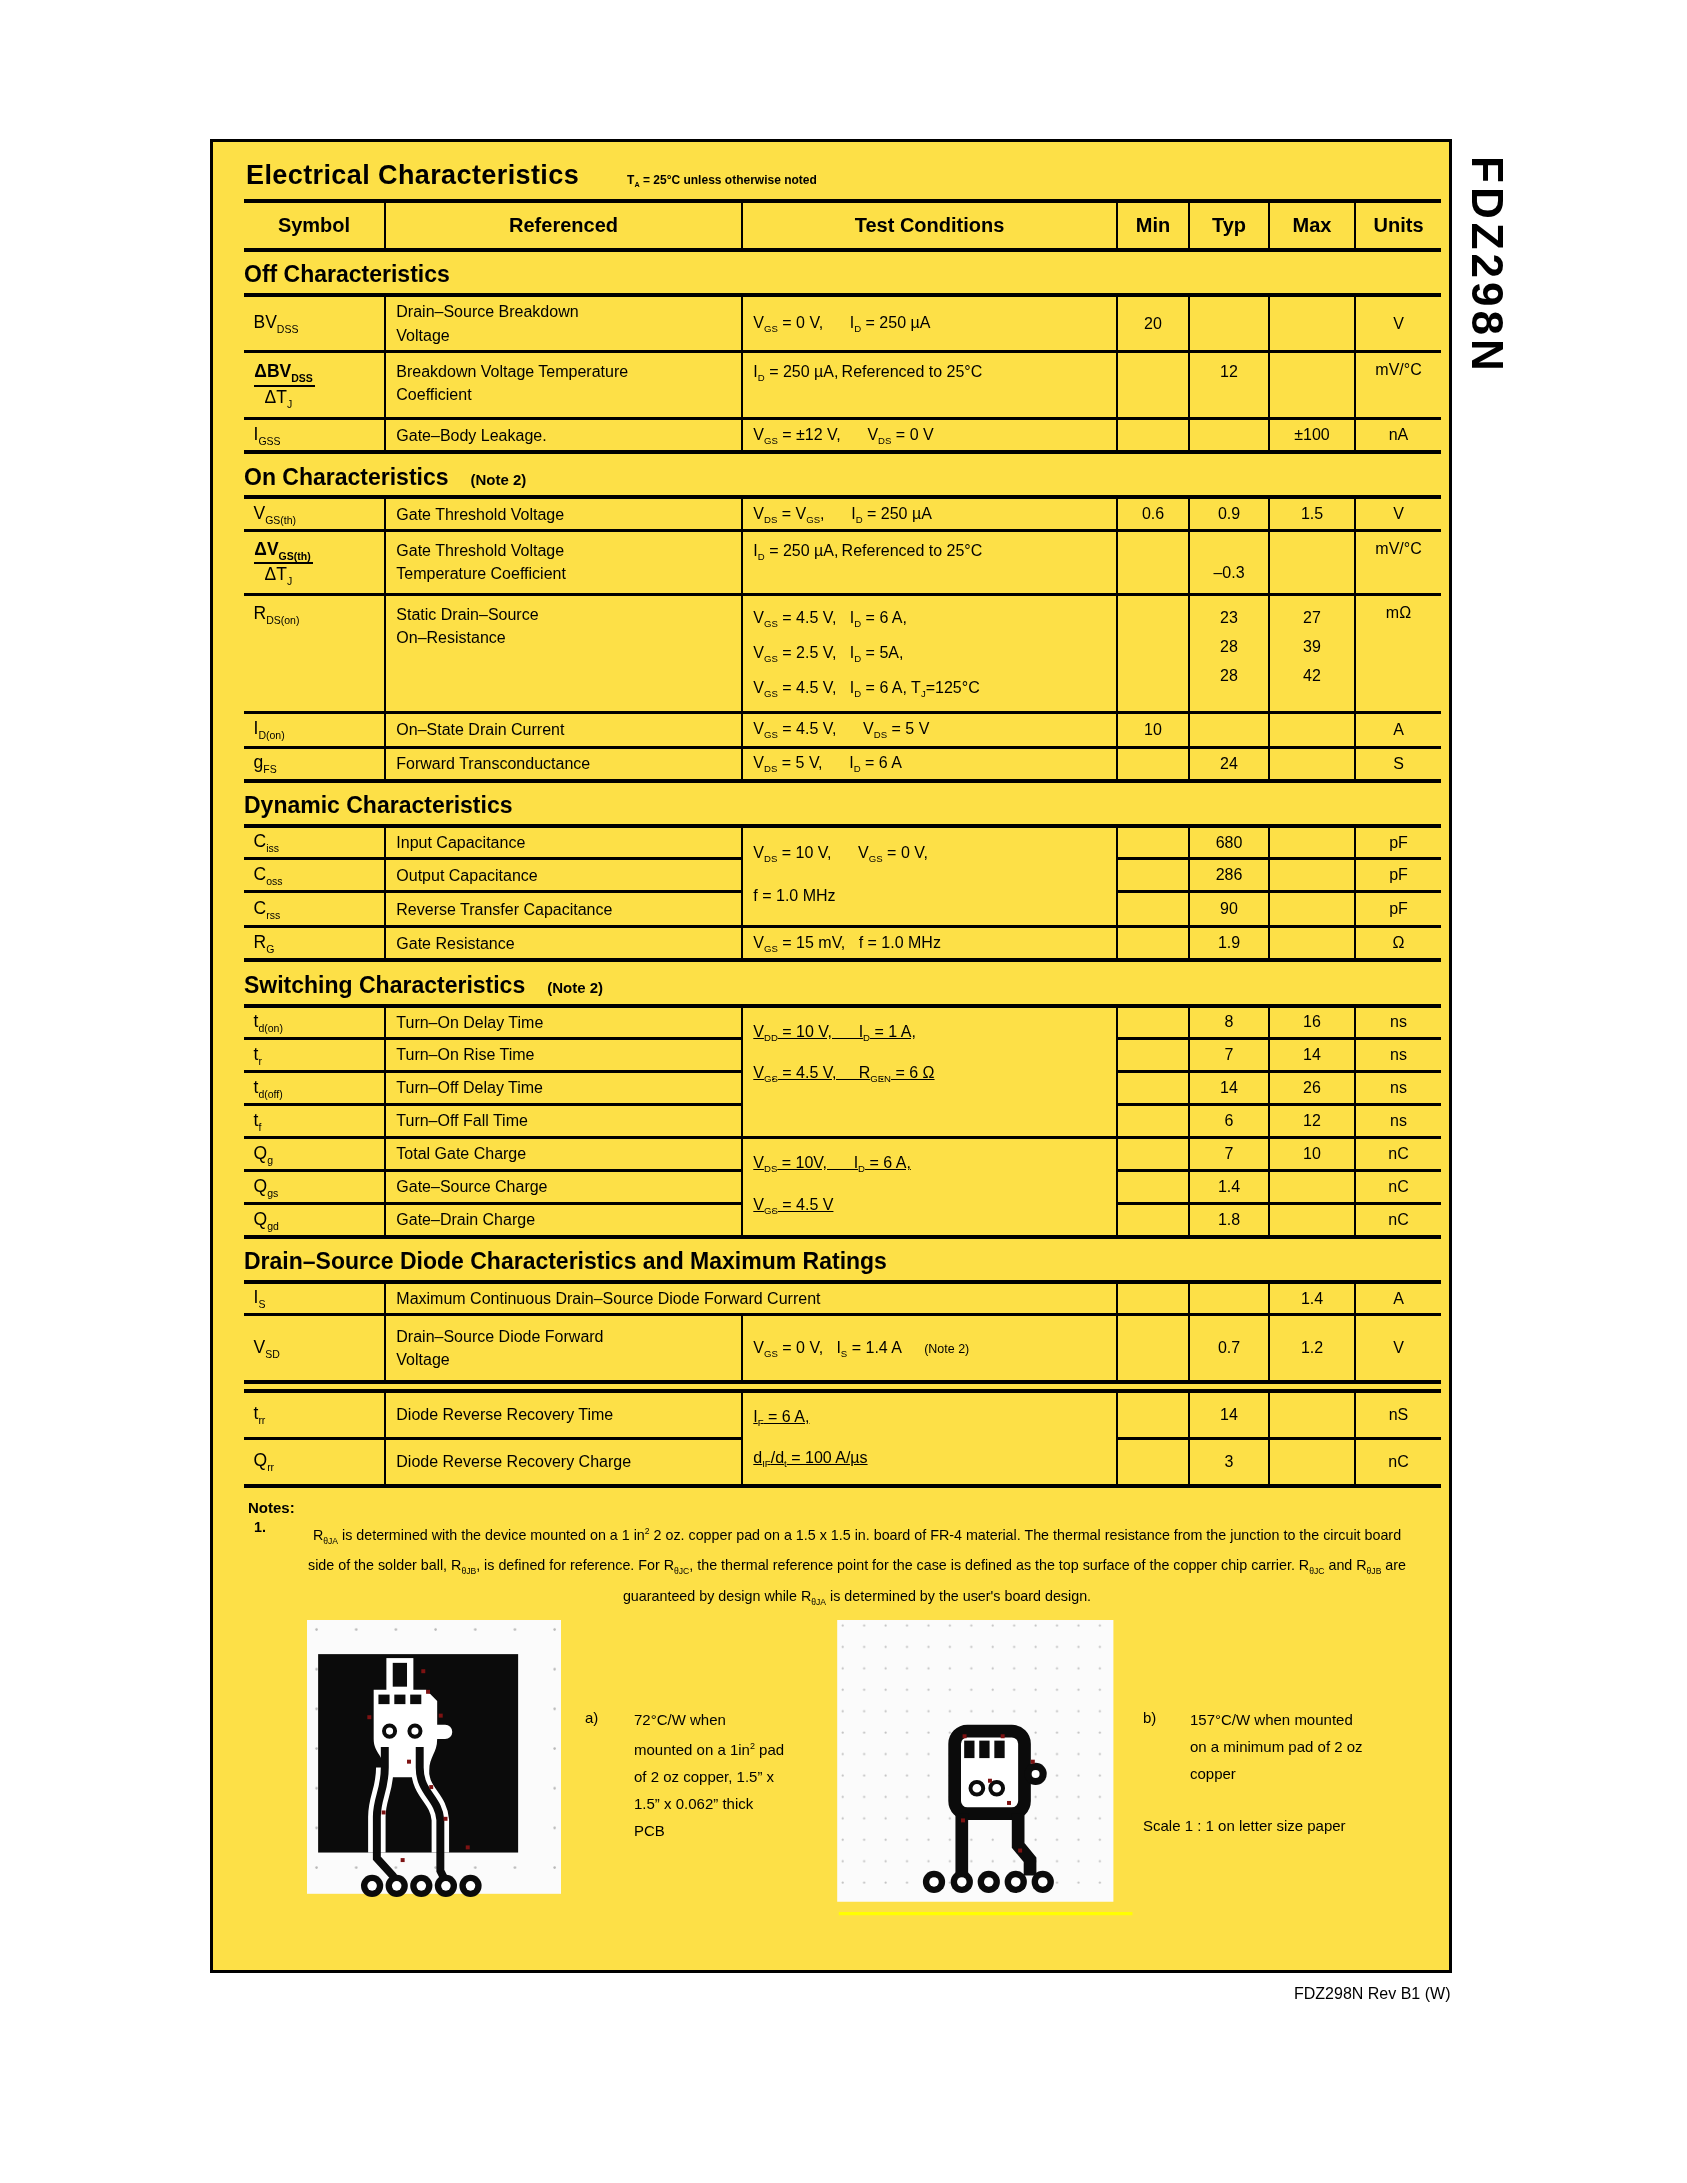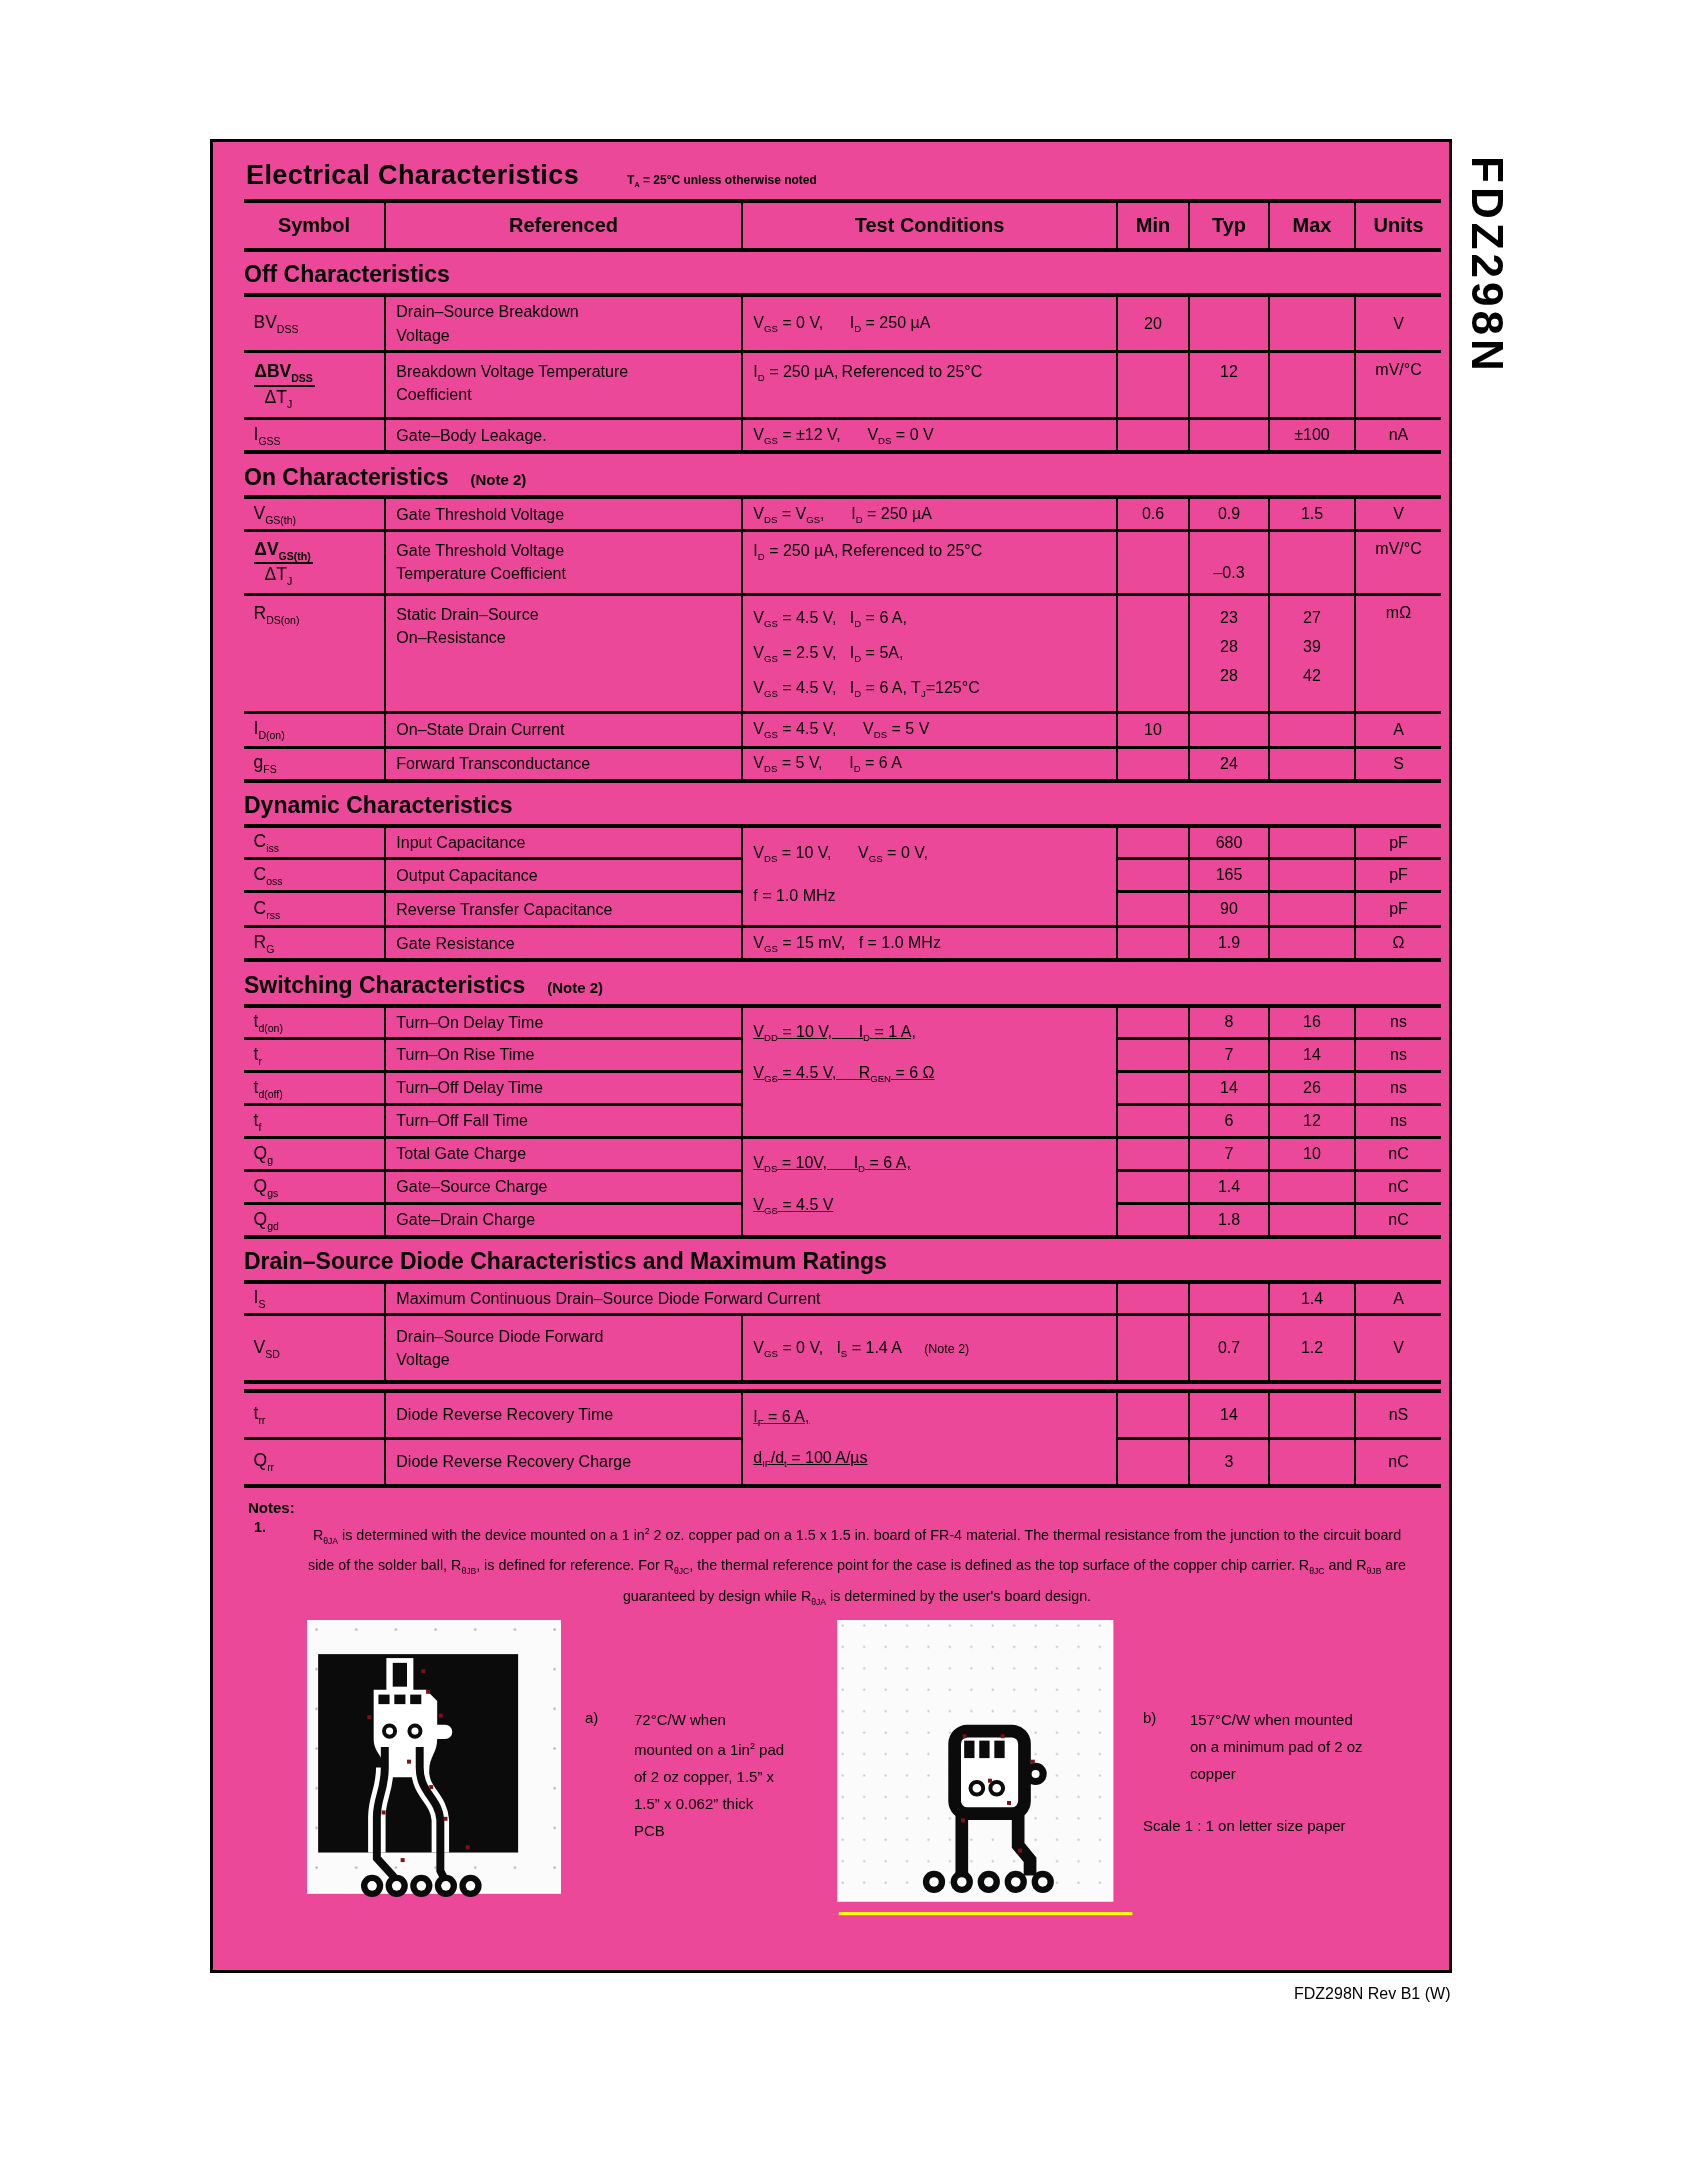--- a/index.html
+++ b/index.html
@@ -1,21 +1,21 @@
 <!DOCTYPE html>
 <html style="font-size:12.7px"><head>
 <meta charset="utf-8">
 <style>
   * { margin:0; padding:0; box-sizing:border-box; }
   html,body { background:#fff; }
   body { width:1687px; height:2183px; position:relative; font-family:"Liberation Sans", sans-serif; color:#000; }
   #page { position:absolute; inset:0; background:#fff; }
 
   .main-box { position:absolute; left:210px; top:139px; width:1242px; height:1834px;
-              border:3.2px solid #000; background:#ec4899; overflow:hidden; }
+              border:3.2px solid #000; background:#fde047; overflow:hidden; }
 
   .side-label { position:absolute; left:1462px; top:156px; height:341px;
                 writing-mode:vertical-rl; font-size:44px; font-weight:bold; letter-spacing:4px; }
 
   .footer { position:absolute; left:1294px; top:1985px; font-size:16px; }
 
   .title-row { margin:17.5px 0 8px 33px; display:flex; align-items:baseline; }
   .title-row h1 { font-size:27px; font-weight:bold; letter-spacing:0.4px; }
   .title-note { margin-left:48px; font-size:12px; font-weight:bold; }
 
@@ -221,21 +221,21 @@
         <td class="cnd vtop lh46" rowspan="3">V<sub>DS</sub> = 10 V,&nbsp;&nbsp;&nbsp;&nbsp;&nbsp;&nbsp;V<sub>GS</sub> = 0 V,<br>f = 1.0 MHz</td>
         <td class="num"></td>
         <td class="num">680</td>
         <td class="num"></td>
         <td class="num">pF</td>
       </tr>
       <tr class="r42">
         <td class="sym">C<sub>oss</sub></td>
         <td class="par">Output Capacitance</td>
         <td class="num"></td>
-        <td class="num">165</td>
+        <td class="num">286</td>
         <td class="num"></td>
         <td class="num">pF</td>
       </tr>
       <tr class="r44">
         <td class="sym">C<sub>rss</sub></td>
         <td class="par">Reverse Transfer Capacitance</td>
         <td class="num"></td>
         <td class="num">90</td>
         <td class="num"></td>
         <td class="num">pF</td>

